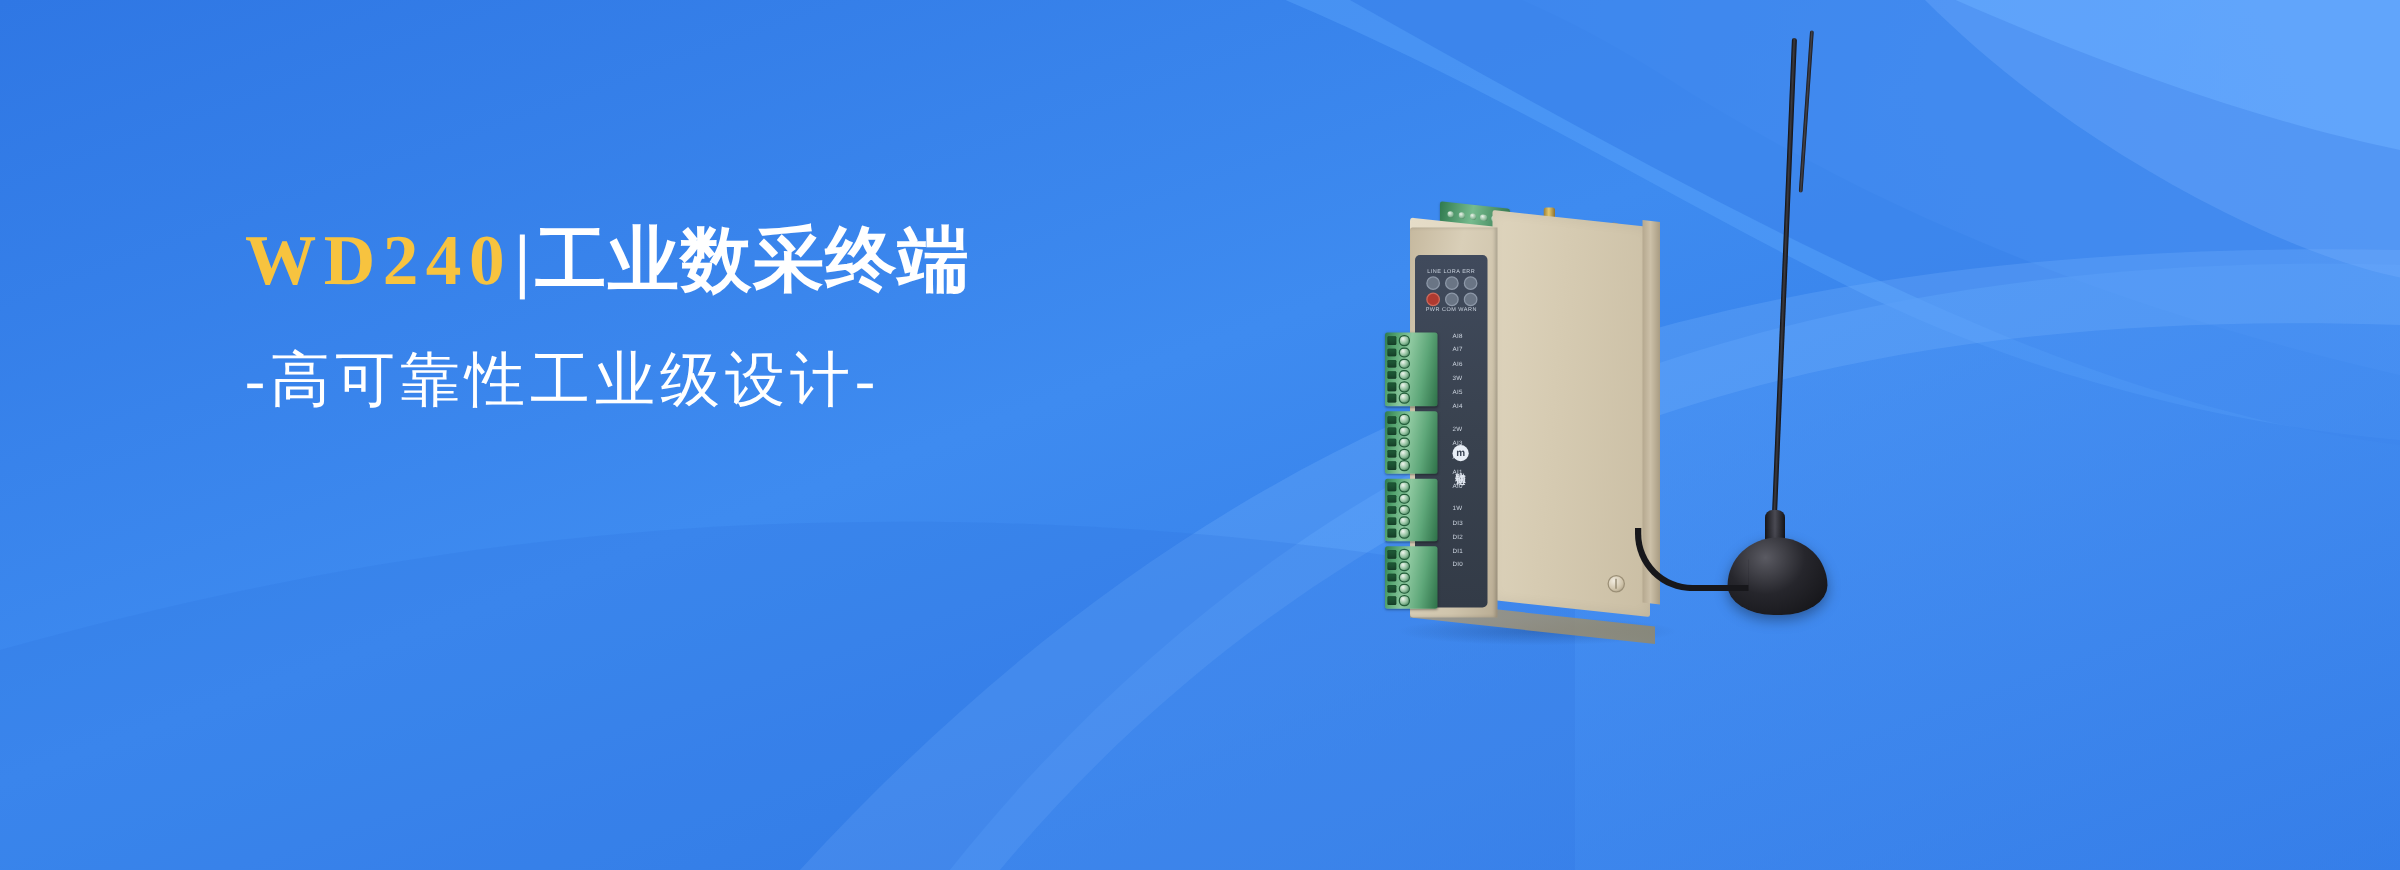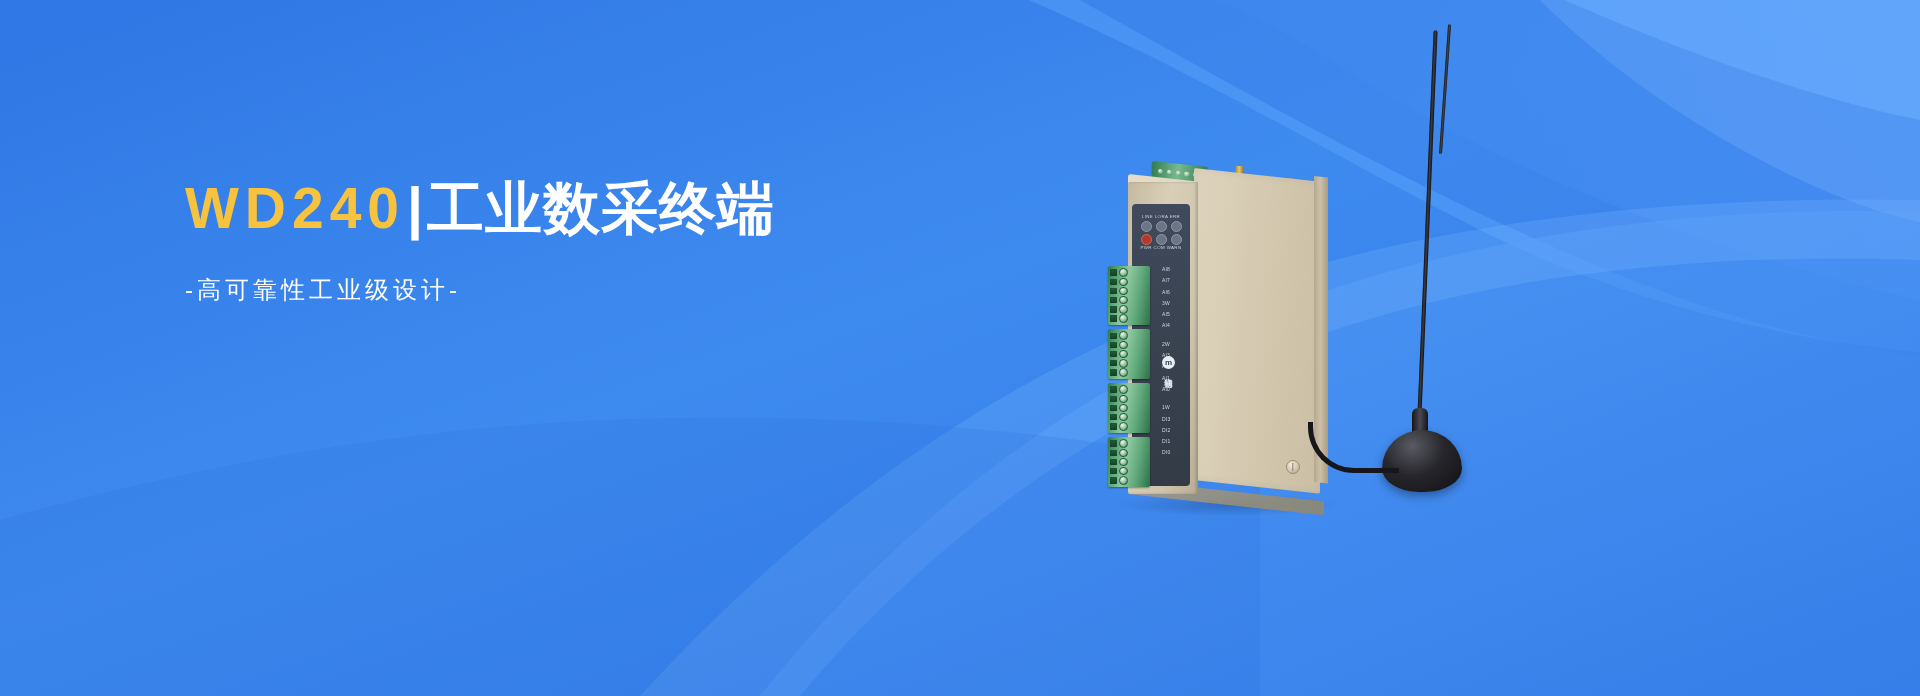--- a/index.html
+++ b/index.html
@@ -12,33 +12,34 @@
     position:relative;width:1920px;height:696px;overflow:hidden;
     background:linear-gradient(118deg,#2f7ae6 0%,#3a87ee 34%,#4a97f5 62%,#2f7fe8 100%);
   }
 
   
   .bg-layer{position:absolute;left:0;top:0;width:1920px;height:696px;}
   .bg-layer svg{display:block;width:1920px;height:696px;}
 
   
   .copy{
-    position:absolute;left:185px;top:176px;width:820px;
+    position:absolute;left:196px;top:176px;width:820px;
     user-select:none;
+    font-family:Liberation Serif, serif;
   }
   .title{
     font-size:57px;line-height:1.15;font-weight:bold;
     letter-spacing:2px;white-space:nowrap;margin:0 0 34px 0;
   }
   .title .model{color:#f7c33f;letter-spacing:6px;}
   .title .sep{color:#ffffff;font-weight:bold;margin:0 2px;}
   .title .cn{color:#ffffff;letter-spacing:1px;}
 
   .subtitle{
-    font-size:24px;line-height:1.2;color:#ffffff;font-weight:normal;
+    font-size:48px;line-height:1.2;color:#ffffff;font-weight:normal;
     letter-spacing:4px;white-space:nowrap;margin:0 0 34px 0;
   }
   .features{
     font-size:35px;line-height:1.2;color:#ffffff;font-weight:normal;
     letter-spacing:1px;white-space:nowrap;margin:0;
   }
   .features .dot{
     display:inline-block;margin:0 8px;position:relative;top:-4px;
     font-size:26px;
   }

